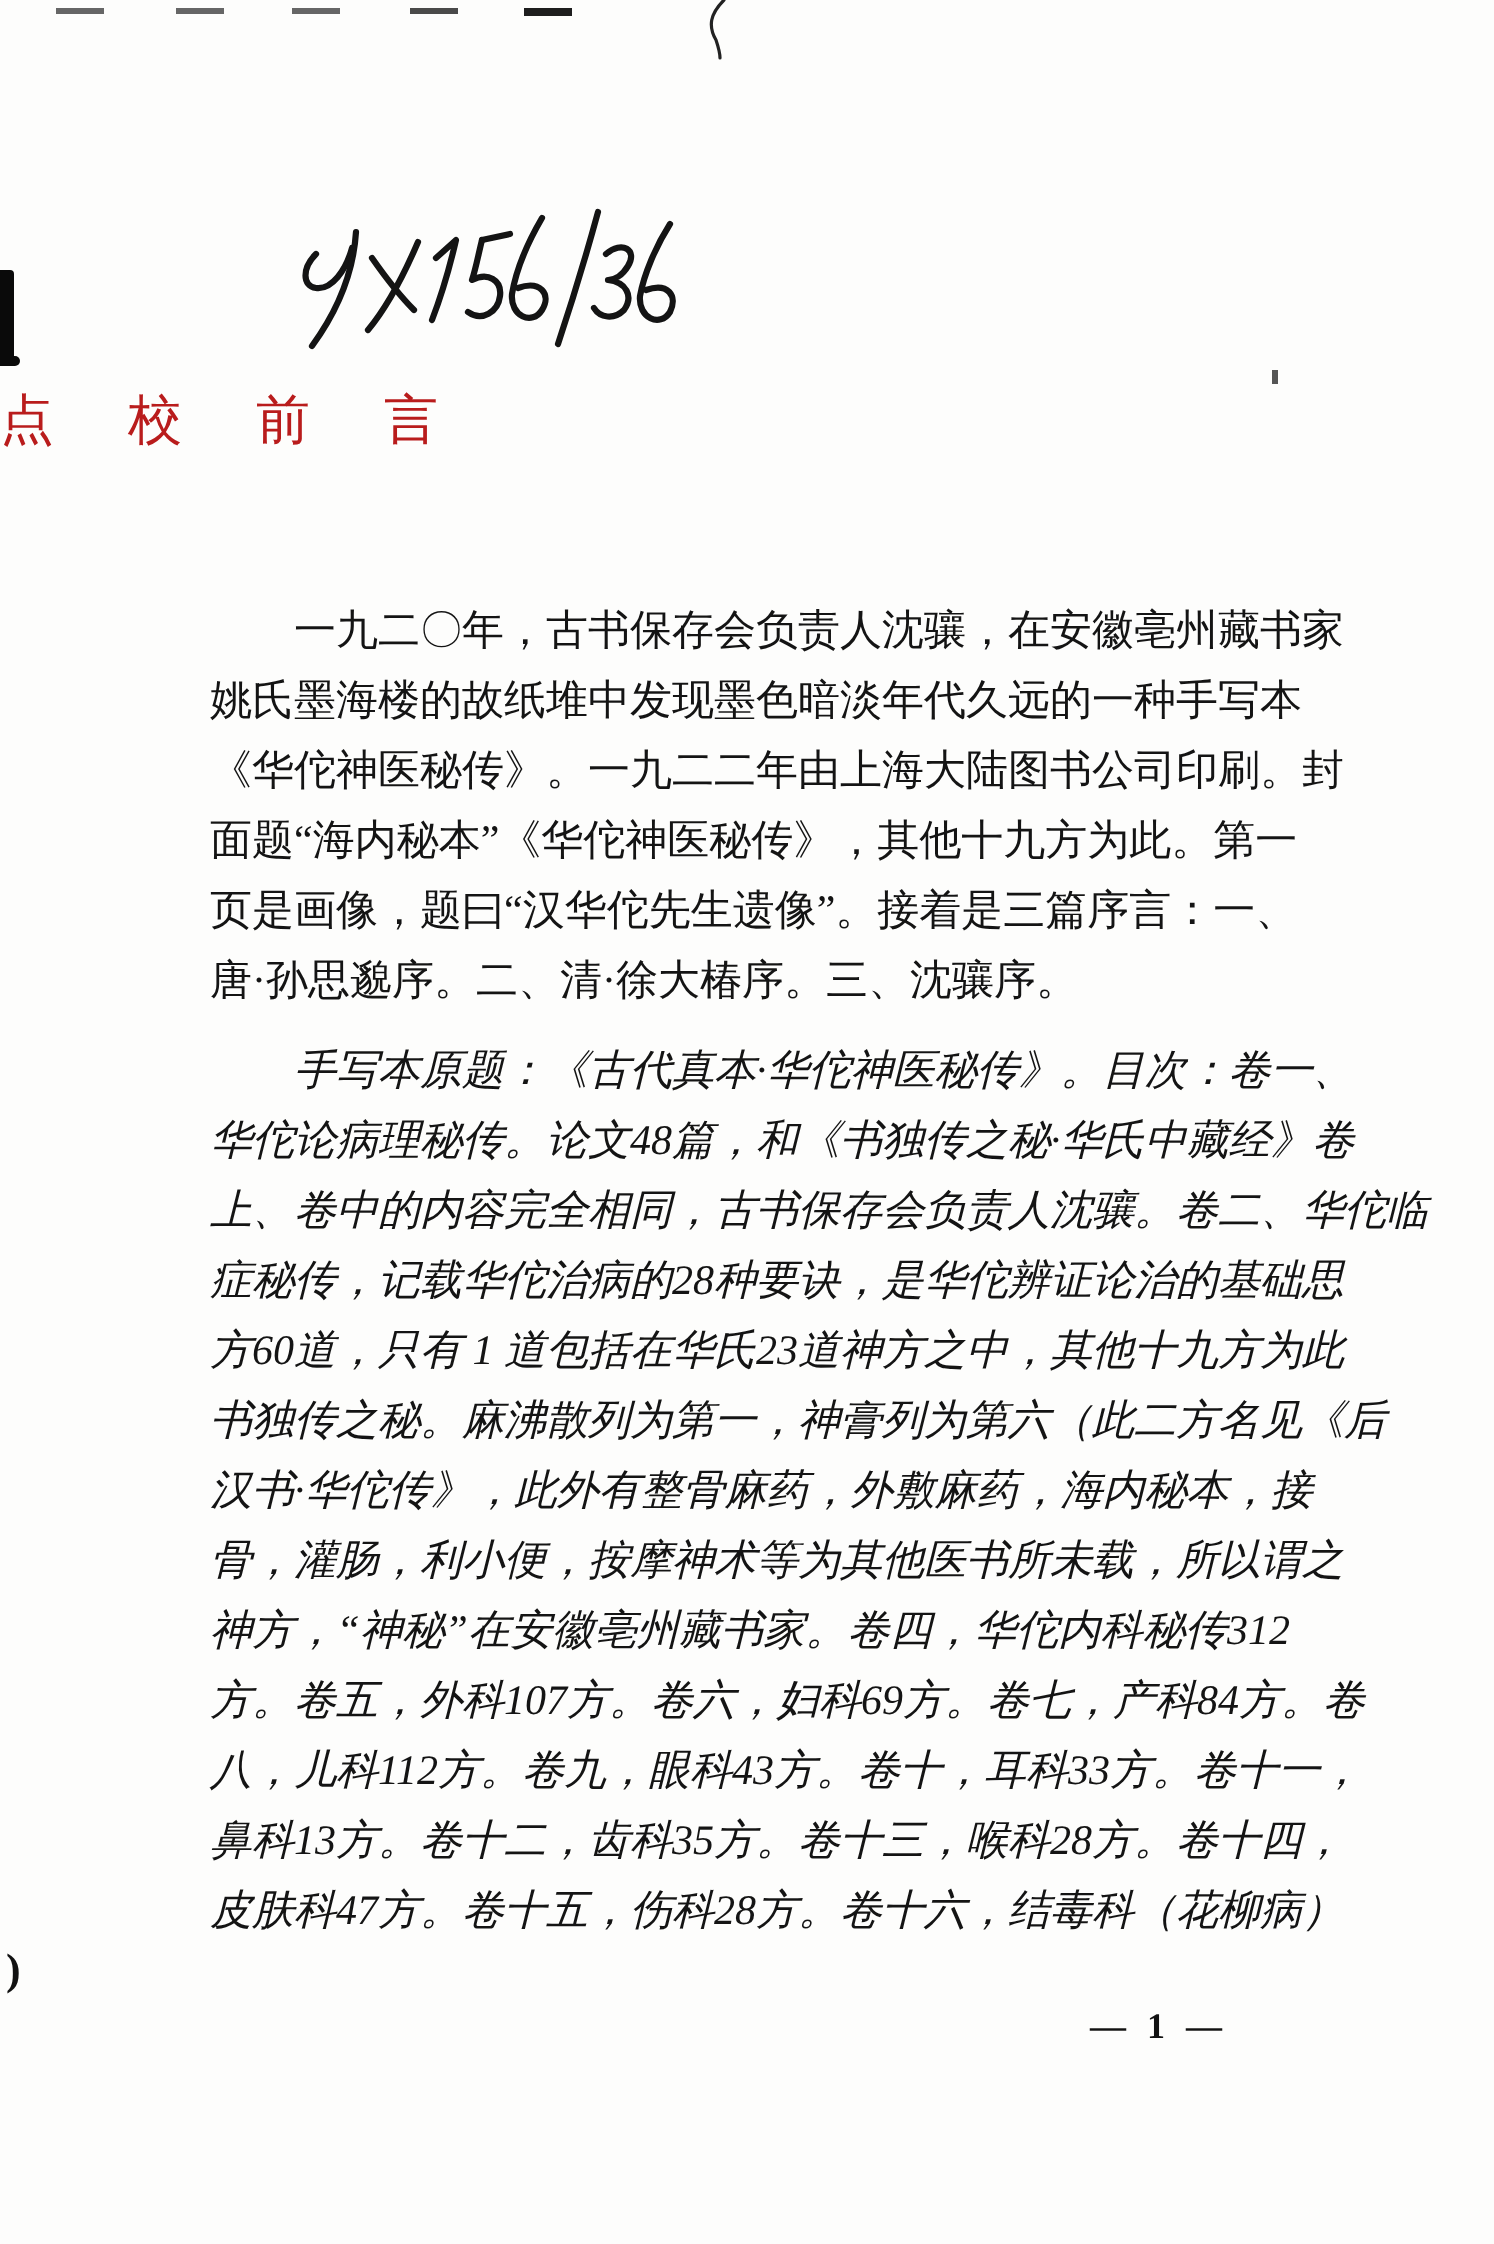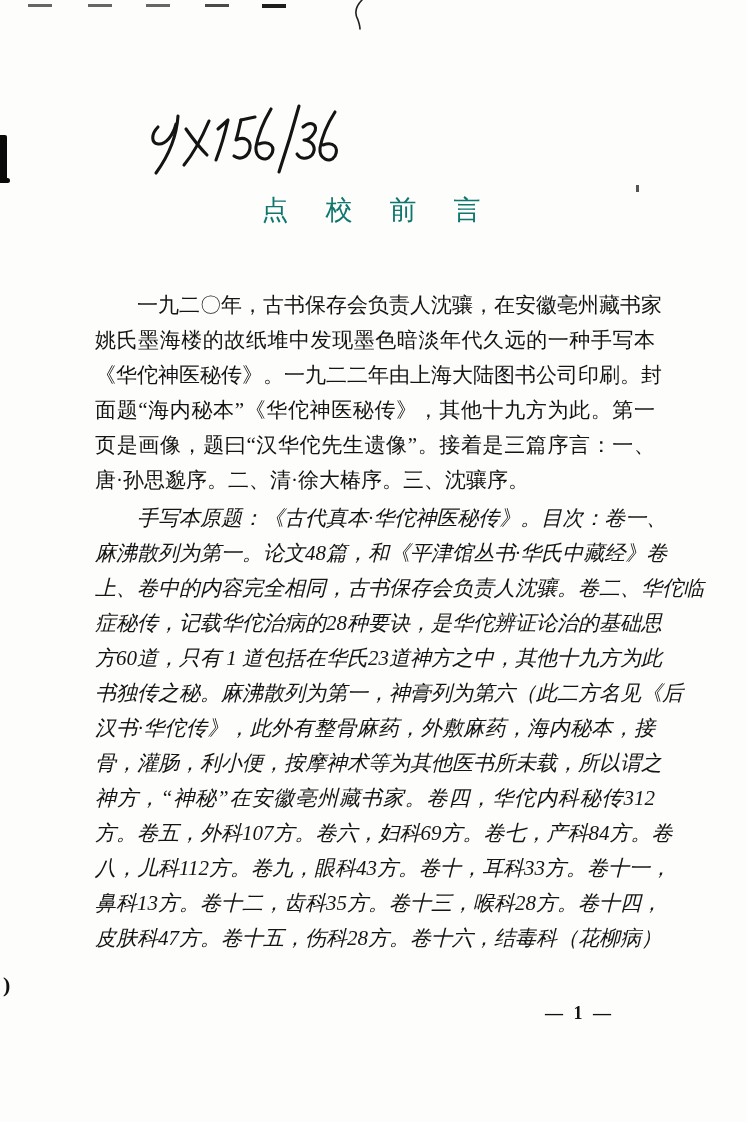--- a/index.html
+++ b/index.html
@@ -74,37 +74,36 @@
     width: 212px;
     height: 80px;
   }
   .handwriting svg { display:block; }
   
   .doc-title {
     position: absolute;
     left: 0;
     top: 192px;
     width: 747px;
-    text-align: center;
     font-size: 27px;
     letter-spacing: 5px;
     font-weight: 500;
-    color: #0f766e;
+    color: #b91c1c;
     white-space: nowrap;
   }
   
   .text-block {
     position: absolute;
     left: 95px;
     top: 288px;
     width: 560px;
     font-size: 21px;
     color: #141414;
   }
-  .para { margin: 0; padding: 0; }
+  .para { margin: 10px; padding: 0; }
   .para2 { margin-top: 3px; font-style: italic; }
   .line {
     height: 35px;
     line-height: 35px;
     text-align: justify;
     text-align-last: justify;
     text-justify: inter-character;
     white-space: nowrap;
     overflow: visible;
   }
@@ -172,21 +171,21 @@
   <div class="para para1">
     <div class="line indent">一九二〇年，古书保存会负责人沈骧，在安徽亳州藏书家</div>
     <div class="line">姚氏墨海楼的故纸堆中发现墨色暗淡年代久远的一种手写本</div>
     <div class="line">《华佗神医秘传》。一九二二年由上海大陆图书公司印刷。封</div>
     <div class="line">面题“海内秘本”《华佗神医秘传》，其他十九方为此。第一</div>
     <div class="line">页是画像，题曰“汉华佗先生遗像”。接着是三篇序言：一、</div>
     <div class="line end">唐·孙思邈序。二、清·徐大椿序。三、沈骧序。</div>
   </div>
   <div class="para para2">
     <div class="line indent">手写本原题：《古代真本·华佗神医秘传》。目次：卷一、</div>
-    <div class="line">麻沸散列为第一。论文48篇，和《平津馆丛书·华氏中藏经》卷</div>
+    <div class="line">华佗论病理秘传。论文48篇，和《书独传之秘·华氏中藏经》卷</div>
     <div class="line">上、卷中的内容完全相同，古书保存会负责人沈骧。卷二、华佗临</div>
     <div class="line">症秘传，记载华佗治病的28种要诀，是华佗辨证论治的基础思</div>
     <div class="line">方60道，只有 1 道包括在华氏23道神方之中，其他十九方为此</div>
     <div class="line">书独传之秘。麻沸散列为第一，神膏列为第六（此二方名见《后</div>
     <div class="line">汉书·华佗传》，此外有整骨麻药，外敷麻药，海内秘本，接</div>
     <div class="line">骨，灌肠，利小便，按摩神术等为其他医书所未载，所以谓之</div>
     <div class="line">神方，“神秘”在安徽亳州藏书家。卷四，华佗内科秘传312</div>
     <div class="line">方。卷五，外科107方。卷六，妇科69方。卷七，产科84方。卷</div>
     <div class="line">八，儿科112方。卷九，眼科43方。卷十，耳科33方。卷十一，</div>
     <div class="line">鼻科13方。卷十二，齿科35方。卷十三，喉科28方。卷十四，</div>

